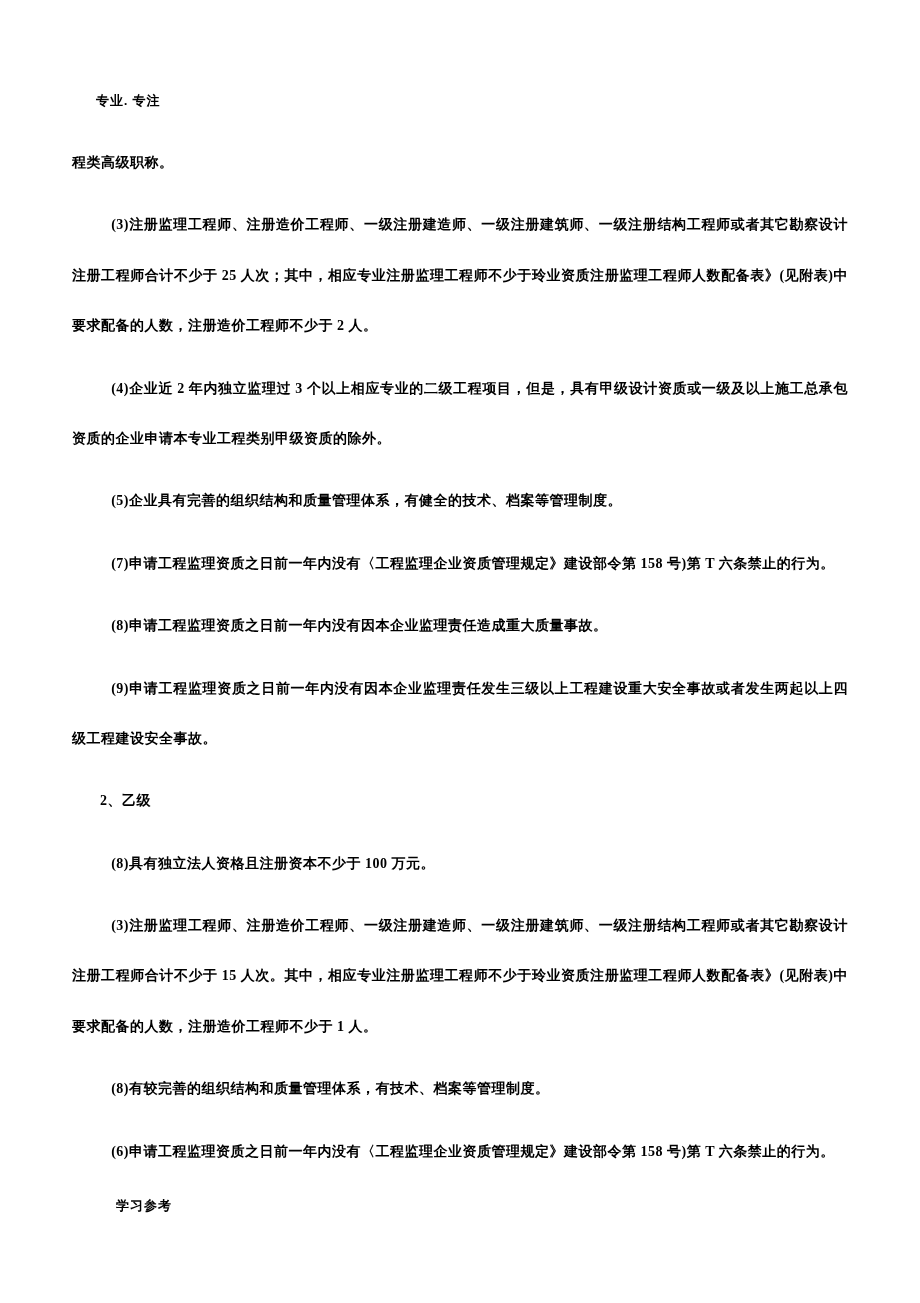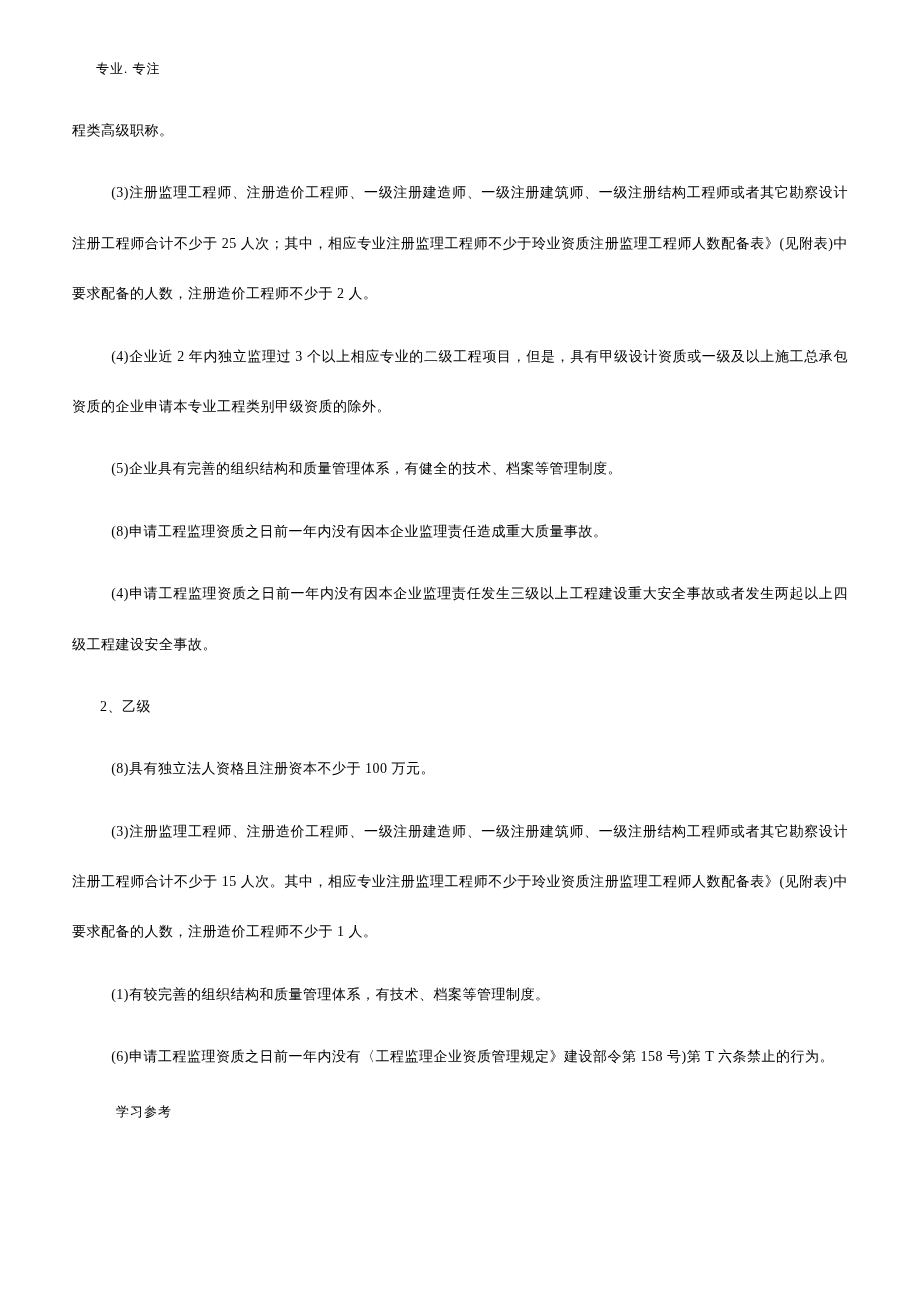--- a/index.html
+++ b/index.html
@@ -5,22 +5,23 @@
   body {
     margin: 0;
     padding: 0;
     background: #ffffff;
     font-family: "SimSun", "宋体", serif;
     color: #000000;
     font-size: 14px;
     width: 920px;
   }
   .page {
-    padding: 60px 60px 40px 60px;
+    padding: 92px 60px 40px 60px;
     box-sizing: border-box;
+    font-weight: bold;
   }
   .header {
     font-size: 13px;
     margin-left: 36px;
     margin-bottom: 28px;
     letter-spacing: 1px;
   }
   .para {
     line-height: 3.6;
     text-align: justify;
@@ -44,23 +45,24 @@
 <body>
 
 <div class="page">
 
   <div class="header">专业. 专注</div>
 
   <p class="para">程类高级职称。</p>
   <p class="para indent">(3)注册监理工程师、注册造价工程师、一级注册建造师、一级注册建筑师、一级注册结构工程师或者其它勘察设计注册工程师合计不少于 25 人次；其中，相应专业注册监理工程师不少于玲业资质注册监理工程师人数配备表》(见附表)中要求配备的人数，注册造价工程师不少于 2 人。</p>
   <p class="para indent">(4)企业近 2 年内独立监理过 3 个以上相应专业的二级工程项目，但是，具有甲级设计资质或一级及以上施工总承包资质的企业申请本专业工程类别甲级资质的除外。</p>
   <p class="para indent">(5)企业具有完善的组织结构和质量管理体系，有健全的技术、档案等管理制度。</p>
+  <p class="para indent">(7)申请工程监理资质之日前一年内没有〈工程监理企业资质管理规定》建设部令第 158 号)第 T 六条禁止的行为。</p>
   <p class="para indent">(8)申请工程监理资质之日前一年内没有因本企业监理责任造成重大质量事故。</p>
-  <p class="para indent">(4)申请工程监理资质之日前一年内没有因本企业监理责任发生三级以上工程建设重大安全事故或者发生两起以上四级工程建设安全事故。</p>
+  <p class="para indent">(9)申请工程监理资质之日前一年内没有因本企业监理责任发生三级以上工程建设重大安全事故或者发生两起以上四级工程建设安全事故。</p>
   <p class="para indent-small">2、乙级</p>
   <p class="para indent">(8)具有独立法人资格且注册资本不少于 100 万元。</p>
   <p class="para indent">(3)注册监理工程师、注册造价工程师、一级注册建造师、一级注册建筑师、一级注册结构工程师或者其它勘察设计注册工程师合计不少于 15 人次。其中，相应专业注册监理工程师不少于玲业资质注册监理工程师人数配备表》(见附表)中要求配备的人数，注册造价工程师不少于 1 人。</p>
-  <p class="para indent">(1)有较完善的组织结构和质量管理体系，有技术、档案等管理制度。</p>
+  <p class="para indent">(8)有较完善的组织结构和质量管理体系，有技术、档案等管理制度。</p>
   <p class="para indent">(6)申请工程监理资质之日前一年内没有〈工程监理企业资质管理规定》建设部令第 158 号)第 T 六条禁止的行为。</p>
 
   <div class="footer">学习参考</div>
 
 </div>
 
 </body></html>

